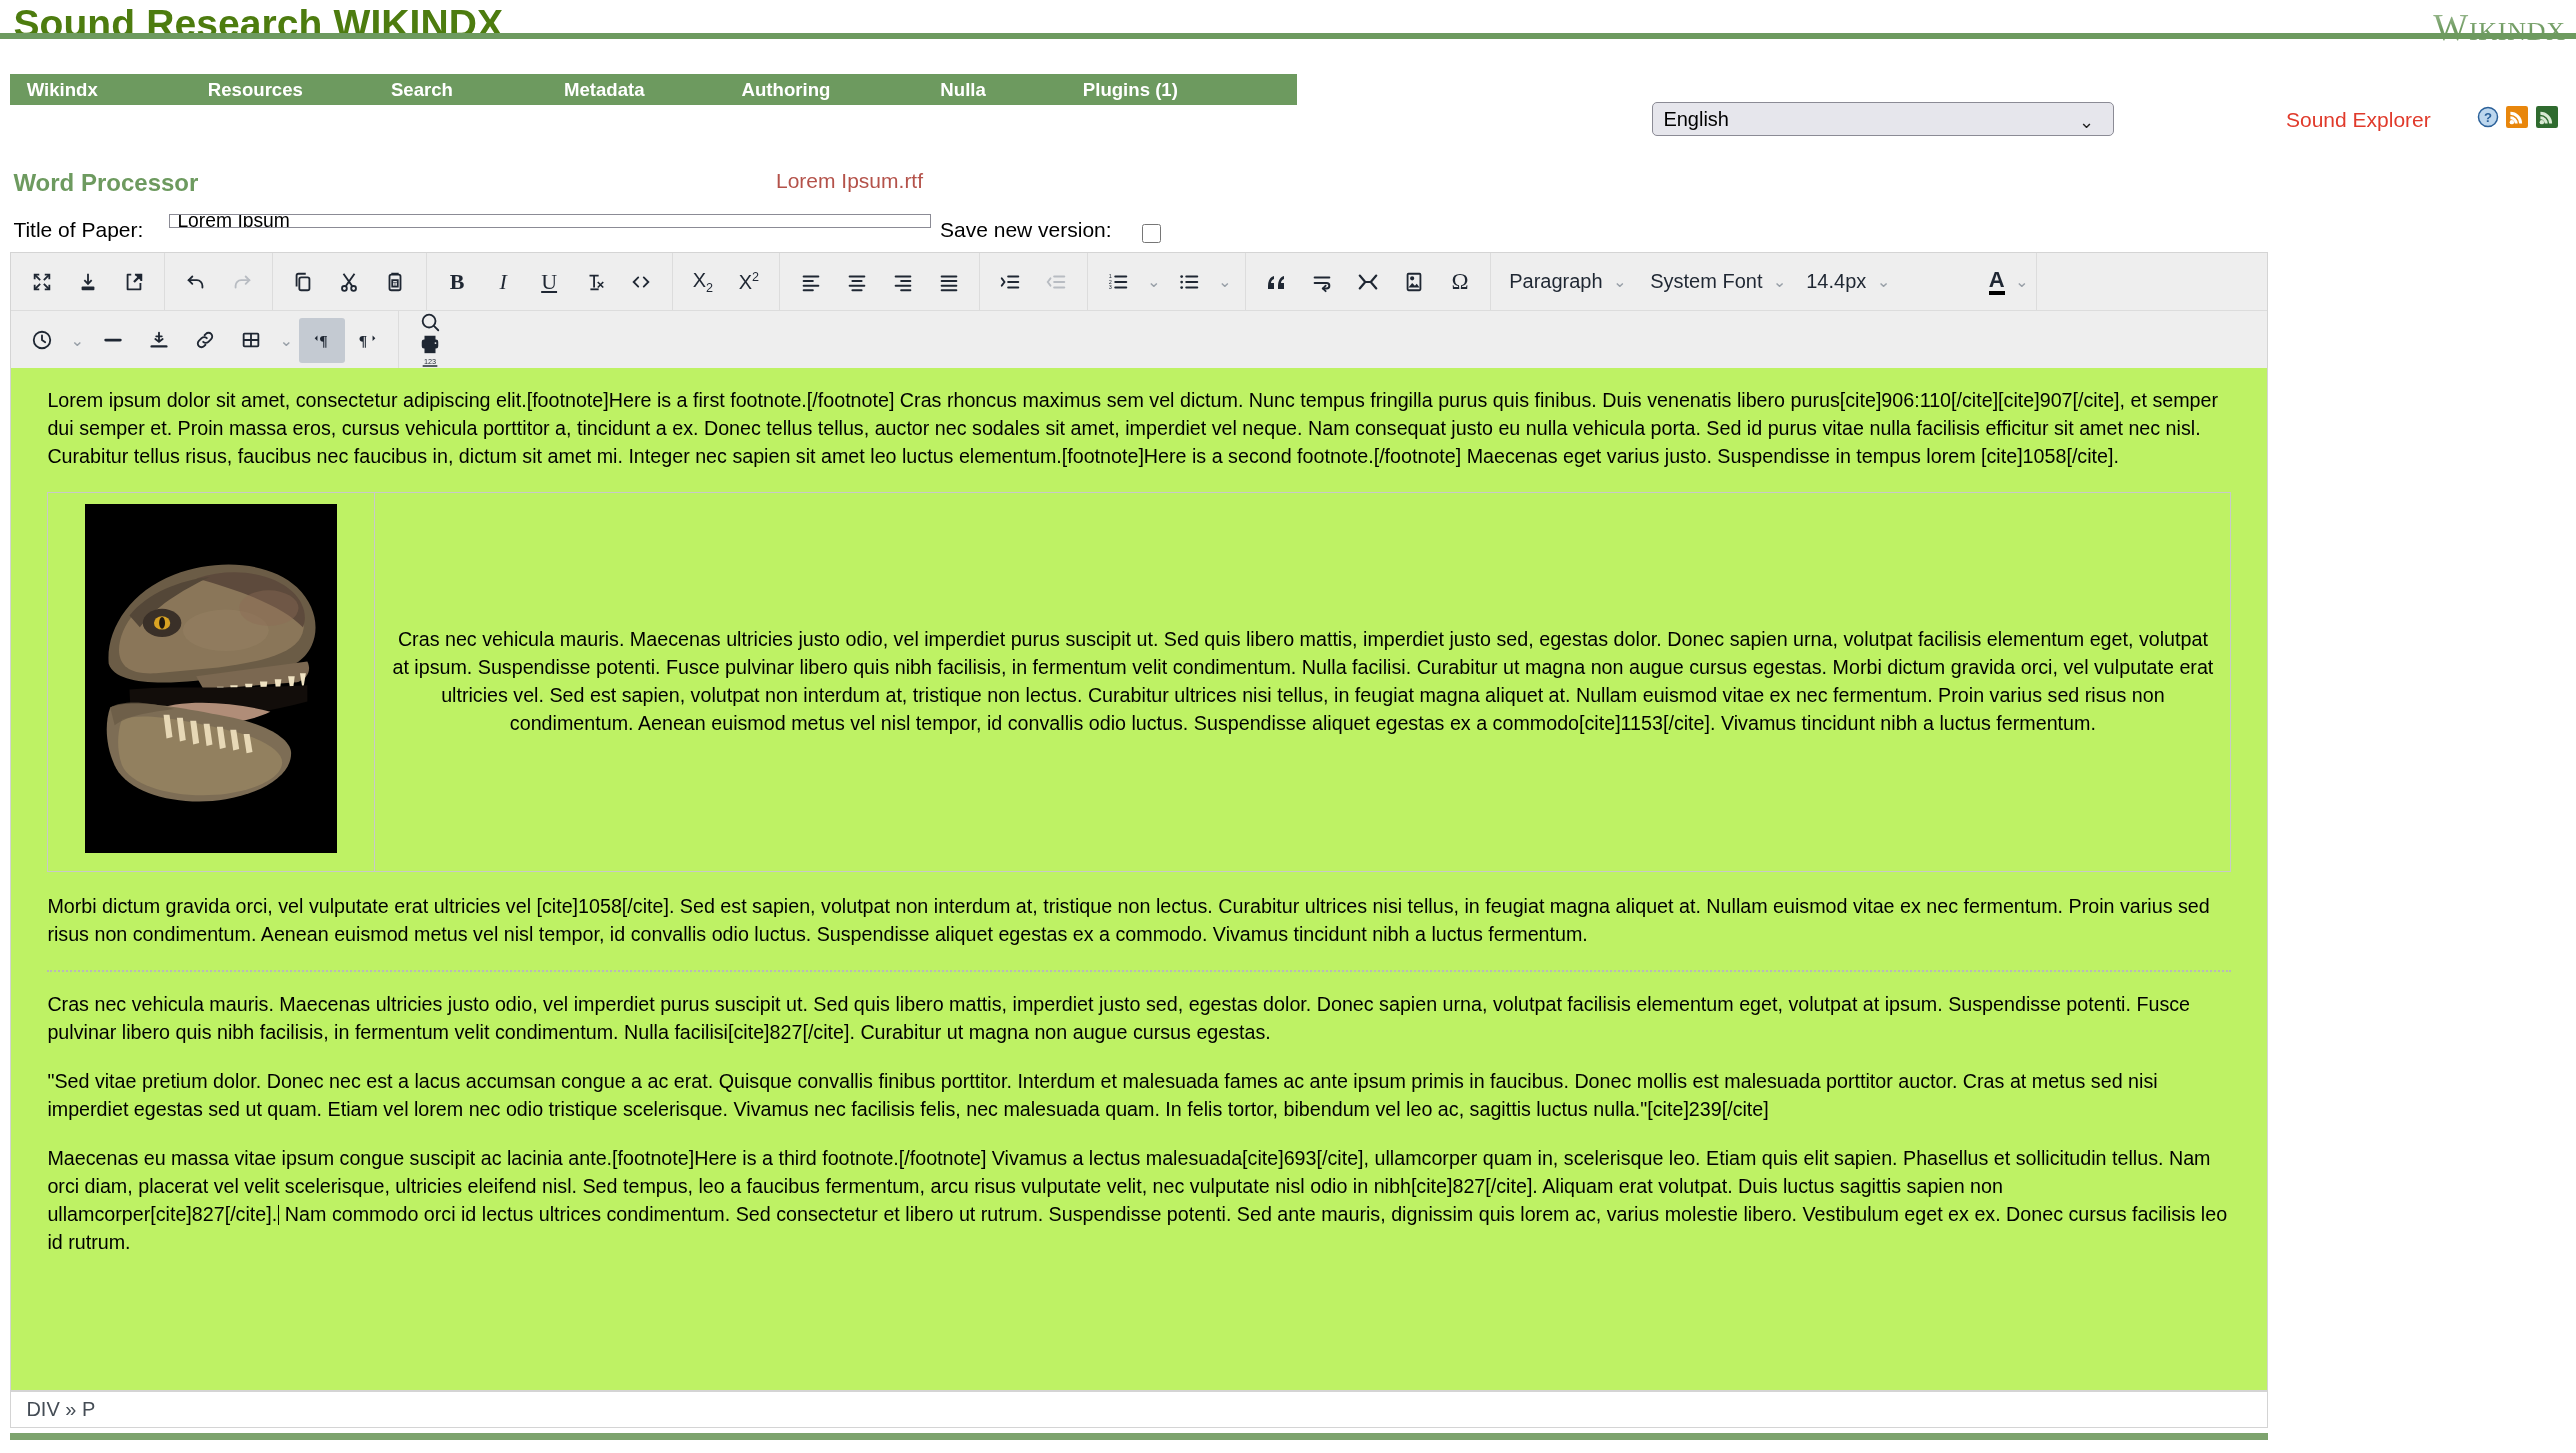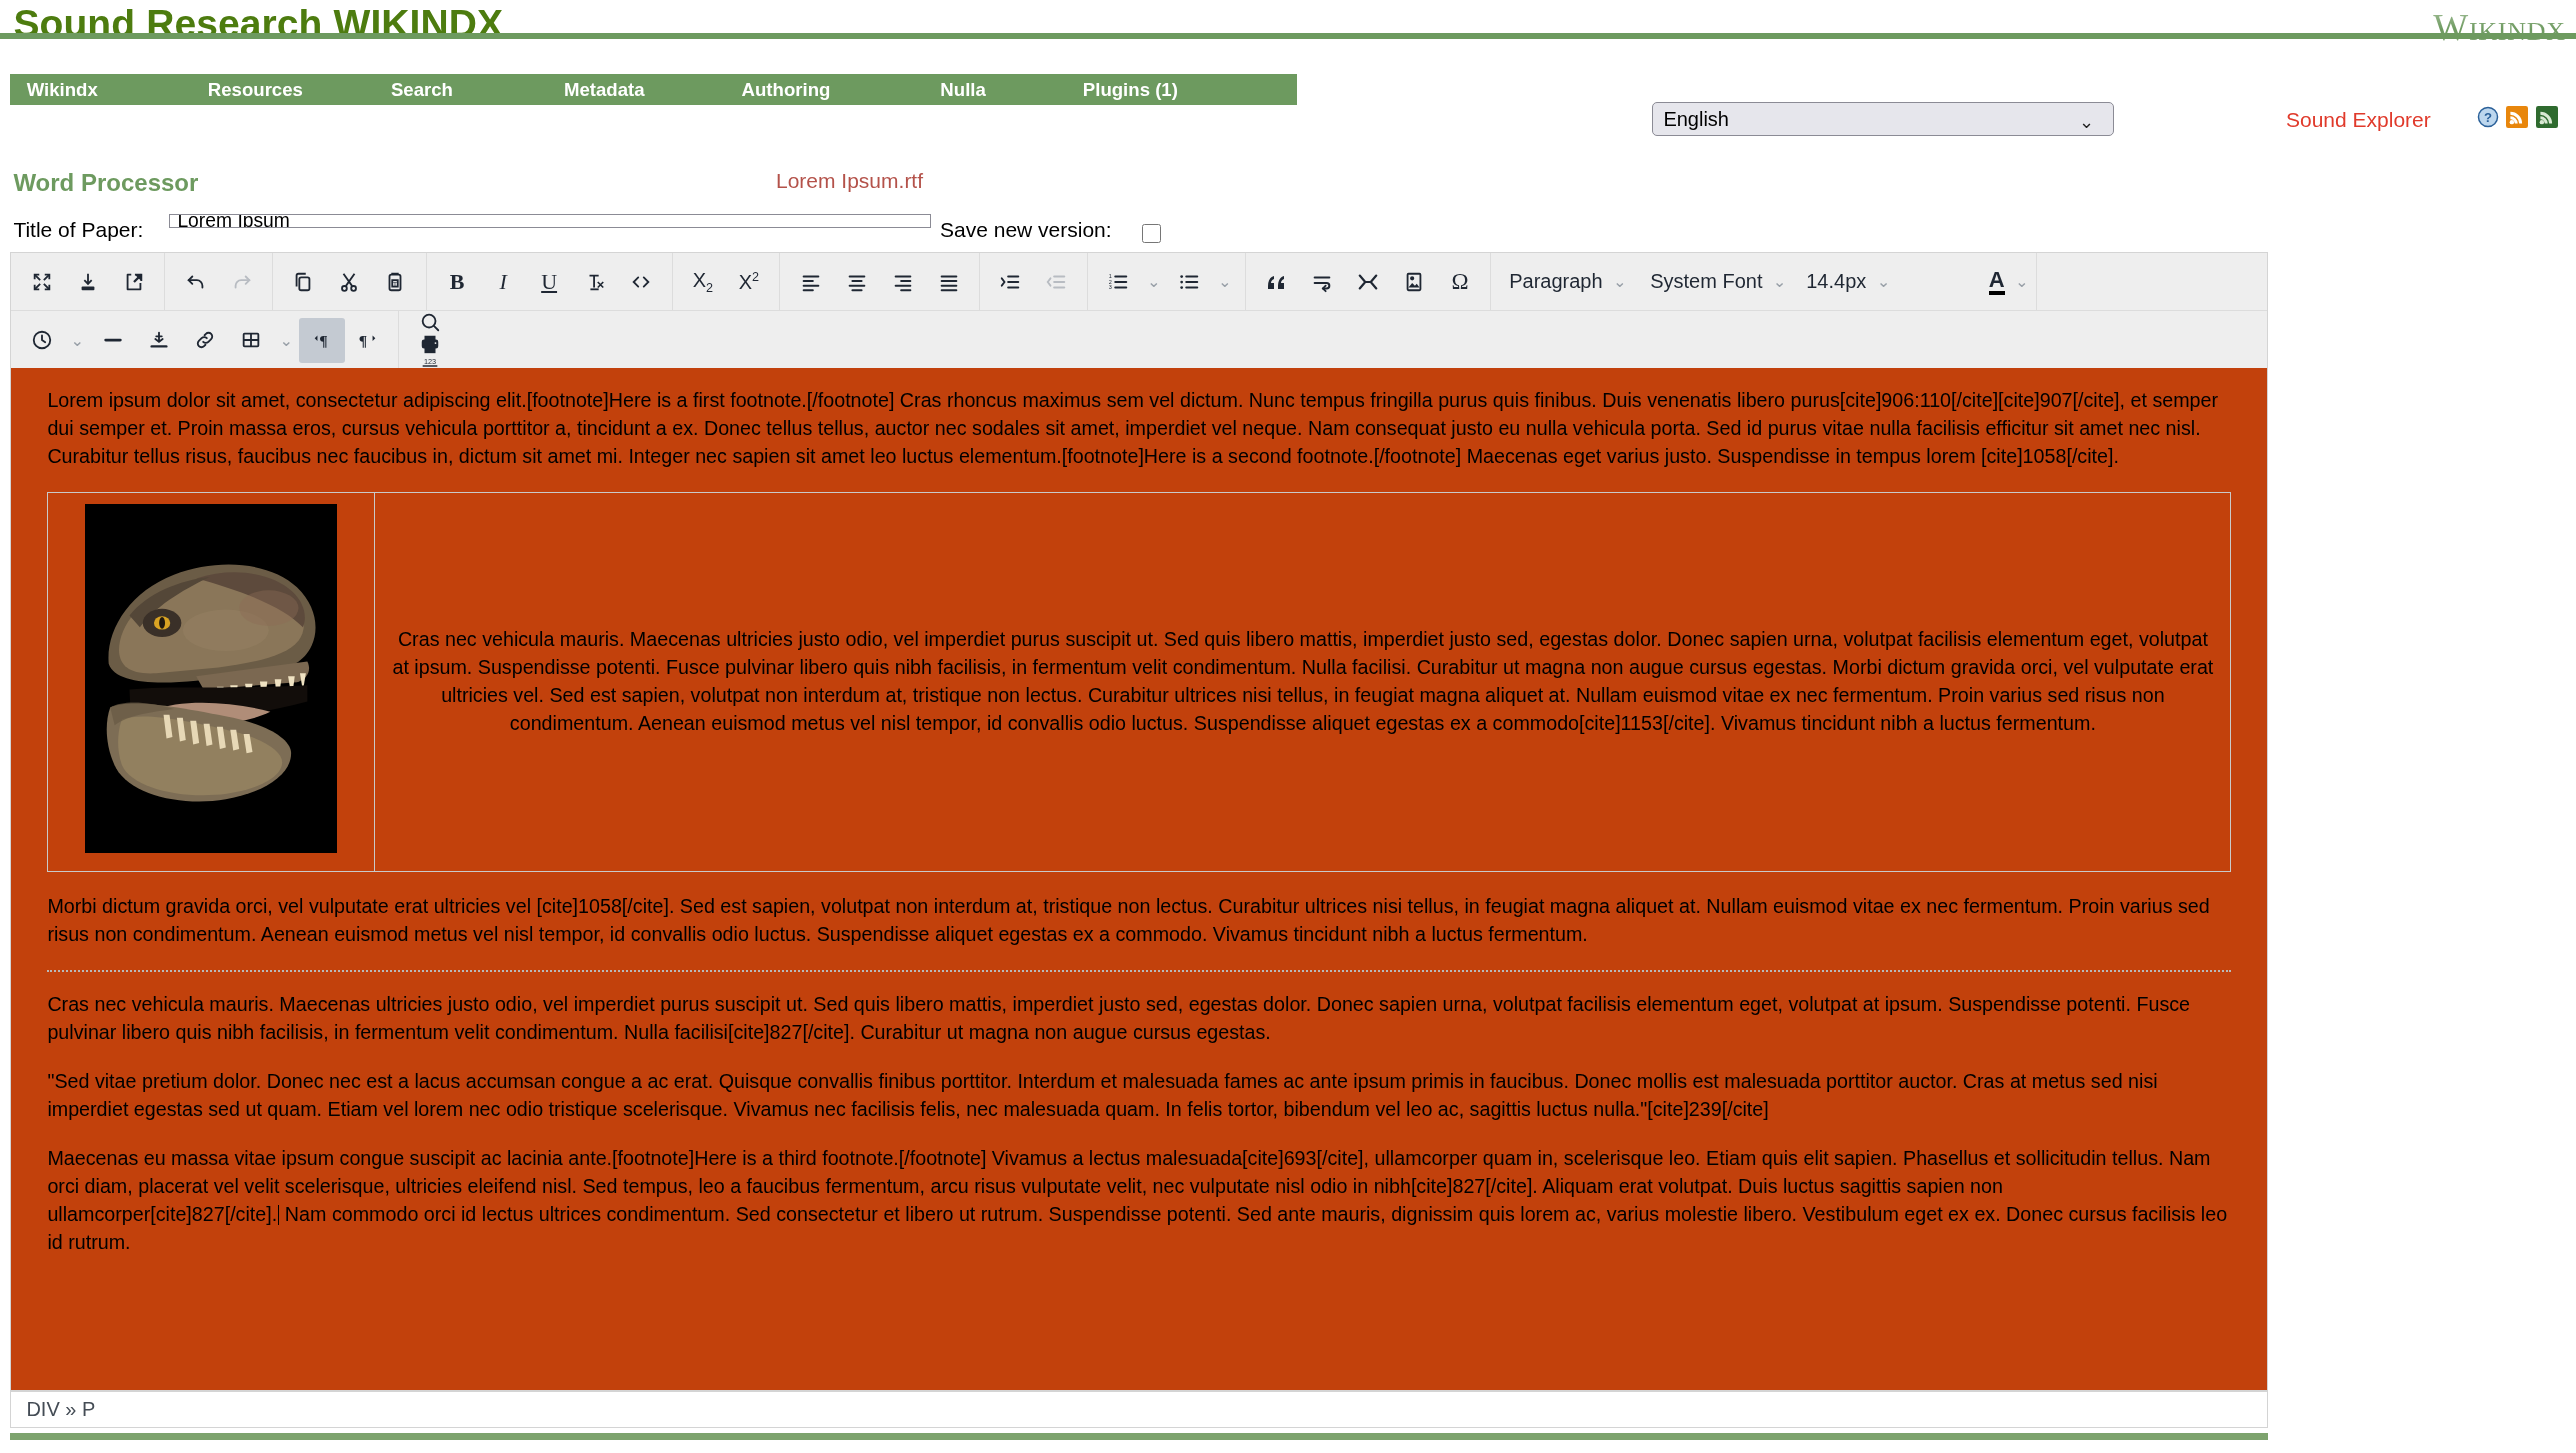--- a/index.html
+++ b/index.html
@@ -148,21 +148,21 @@
     cursor: pointer; padding-left: 10.4px;
     font-size: 20px; color: #1f2733; white-space: nowrap;
   }
   .tb-dd .lbl { }
   .tb-dd .car { color: #99a0a8; font-size: 16.3px; margin-left: 10.4px; }
 
   
   #editor {
     position: absolute; left: 10.4px; top: 368px;
     width: 2258px; height: 1023px;
-    background: #c2410c;
+    background: #bef264;
     border: 0.7px solid #d4d4d4; border-top: none;
     padding: 19.3px 36px 0 36px;
     overflow: hidden;
     font-size: 19.7px; line-height: 1.42; color: #000;
   }
   #editor p { margin: 0 0 21px 0; }
   table.doc-table {
     border-collapse: collapse; width: 100%;
     margin: 9px 0 21px 0;
   }

